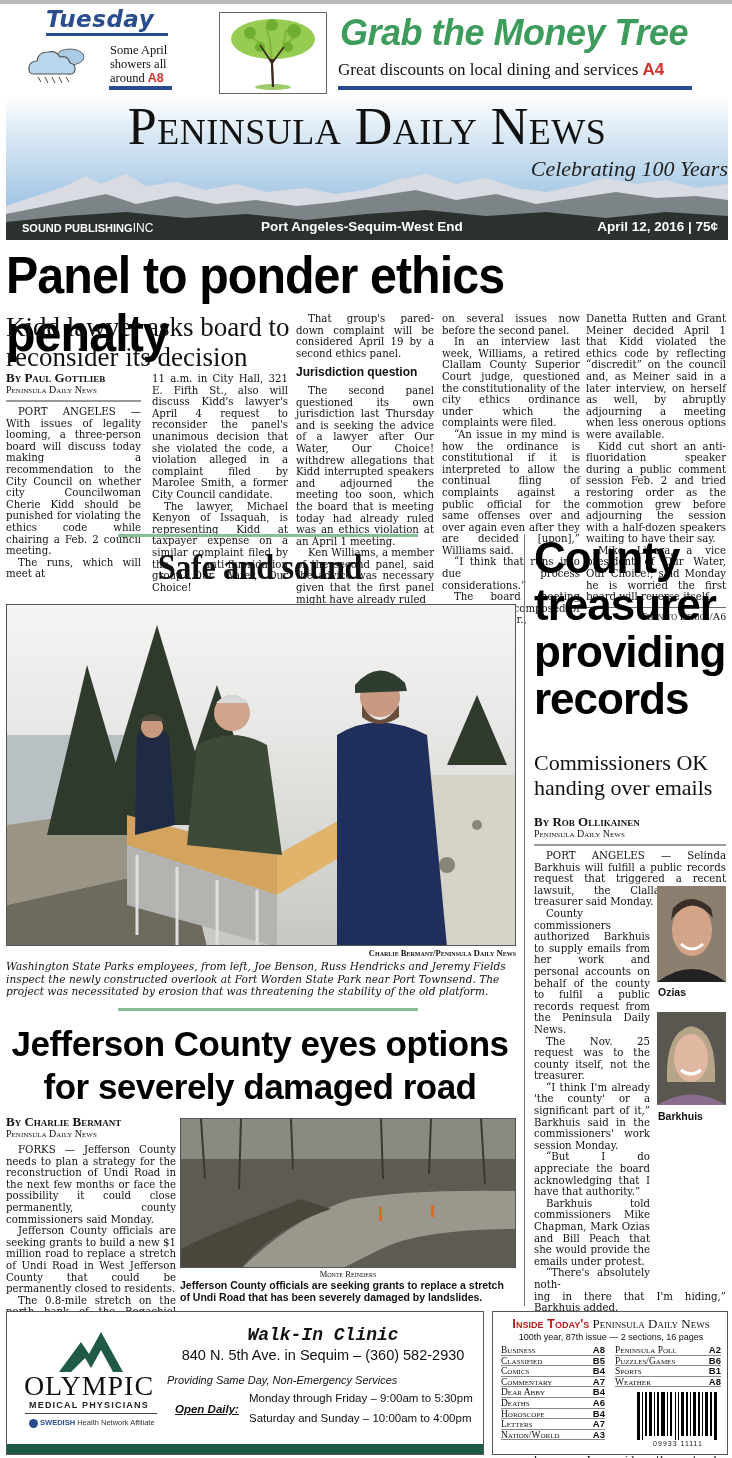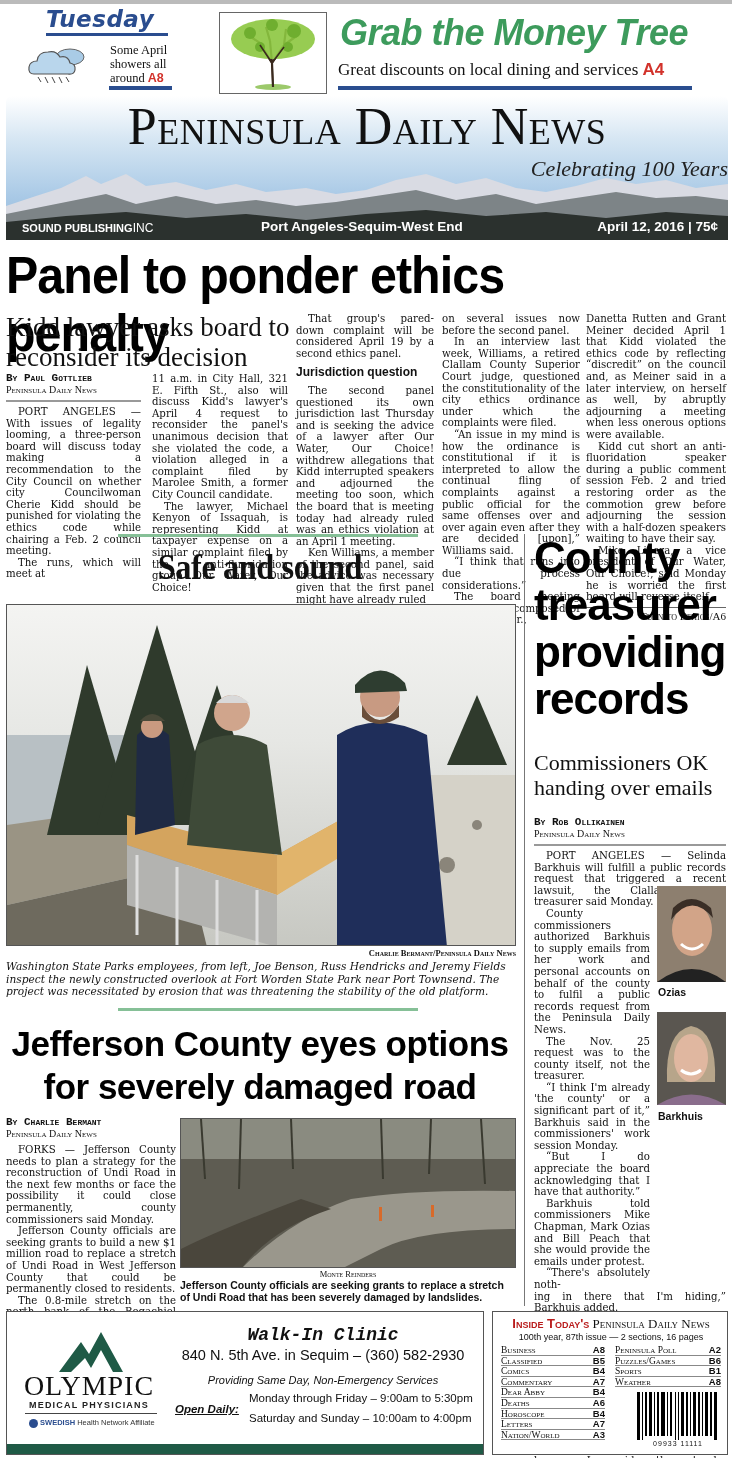--- a/index.html
+++ b/index.html
@@ -27,21 +27,21 @@
 #publisher{left:16px;top:6px}
 #publisher span{font-weight:normal;font-size:12px}
 #edition{left:255px;top:5px;font-size:13.5px}
 #datebar{right:10px;top:5px;font-size:13.5px}
 
 .hed{font-family:"Liberation Sans",sans-serif;font-weight:bold;color:#000;letter-spacing:-1px}
 #lead-hed{left:6px;top:246px;width:720px;font-size:52px;line-height:58px;transform:scaleX(0.93);transform-origin:left}
 #lead-deck{left:6px;top:312px;width:290px;font-family:"Liberation Serif",serif;font-size:27px;line-height:30px;color:#111}
 .col{font-family:"DejaVu Serif",serif;font-size:10.2px;line-height:11.6px;color:#111;text-align:justify;hyphens:auto}
 .col p{text-indent:12px}
-.byline{font-family:Liberation Mono, monospace;font-size:11px;font-weight:bold;font-variant:small-caps;color:#111;line-height:12px}
+.byline{font-family:Liberation Serif, serif;font-size:13px;font-weight:bold;font-variant:small-caps;color:#111;line-height:12px}
 .affil{font-family:"Liberation Serif",serif;font-size:10px;font-variant:small-caps;color:#111;line-height:12px}
 .byrule{height:2px;background:#999;margin:4px 0 4px}
 .subhead{font-family:"Liberation Sans",sans-serif;font-weight:bold;font-size:12px;margin:8px 0 6px;text-indent:0 !important}
 .jump{font-family:"Liberation Serif",serif;font-variant:small-caps;font-size:11px;text-align:right;border-top:1px solid #666;padding-top:3px;margin-top:4px;text-indent:0 !important}
 #lead-c1{left:6px;top:386px;width:135px}
 #lead-c2{left:152px;top:373px;width:136px}
 #lead-c3{left:296px;top:313px;width:138px}
 #lead-c4{left:442px;top:313px;width:138px}
 #lead-c5{left:586px;top:313px;width:140px}
 .greenrule{height:3px;background:#86c097}
@@ -72,21 +72,21 @@
 #ad{left:6px;top:1311px;width:478px;height:144px;border:1px solid #555;background:#fff}
 #ad-footer{left:0;bottom:0;width:476px;height:10px;background:#1f5a46}
 #ad-logo-mtn{left:48px;top:16px;width:72px;height:44px}
 #ad-olympic{left:14px;top:58px;width:136px;text-align:center;font-family:"Liberation Serif",serif;font-size:28px;color:#111;letter-spacing:1px}
 #ad-medical{left:14px;top:88px;width:136px;text-align:center;font-family:"Liberation Sans",sans-serif;font-size:9px;letter-spacing:1.2px;font-weight:bold;color:#222}
 #ad-logo-rule{left:18px;top:101px;width:132px;height:1px;background:#444}
 #ad-swedish{left:22px;top:106px;font-family:"Liberation Sans",sans-serif;font-size:7.5px;color:#333}
 #ad-swedish b{color:#2a4d8f}
 #ad-clinic{left:160px;top:13px;width:312px;text-align:center;font-family:Liberation Mono, monospace;font-weight:bold;font-style:italic;font-size:18px}
 #ad-addr{left:160px;top:35px;width:312px;text-align:center;font-family:"Liberation Sans",sans-serif;font-size:14.5px}
-#ad-prov{left:160px;top:62px;width:312px;text-align:center;font-family:"Liberation Sans",sans-serif;font-style:italic;font-size:11px}
+#ad-prov{left:160px;top:62px;width:312px;text-align:left;font-family:"Liberation Sans",sans-serif;font-style:italic;font-size:11px}
 #ad-open{left:168px;top:91px;font-family:"Liberation Sans",sans-serif;font-weight:bold;font-style:italic;font-size:11.5px;text-decoration:underline}
 #ad-hours1{left:242px;top:80px;font-family:"Liberation Sans",sans-serif;font-size:11.5px}
 #ad-hours2{left:242px;top:100px;font-family:"Liberation Sans",sans-serif;font-size:11.5px}
 
 #index{left:492px;top:1311px;width:236px;height:144px;border:1px solid #555;background:#fff}
 #idx-title{left:0;top:4px;width:236px;text-align:center;font-family:"Liberation Serif",serif;font-variant:small-caps;font-size:13px}
 #idx-title .g{color:#b91c1c;font-family:"Liberation Sans",sans-serif;font-weight:bold}
 #idx-sub{left:0;top:20px;width:236px;text-align:center;font-family:"Liberation Sans",sans-serif;font-size:9px}
 .idx-list{font-family:"Liberation Serif",serif;font-variant:small-caps;font-size:9.5px}
 .idx-row{display:flex;justify-content:space-between;height:10.6px;line-height:10px;border-bottom:1px solid #888}

